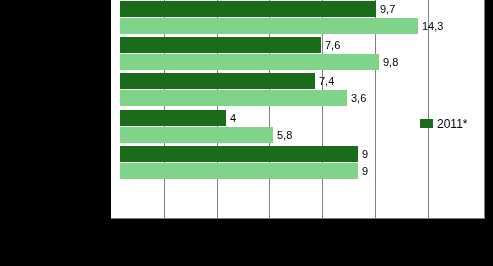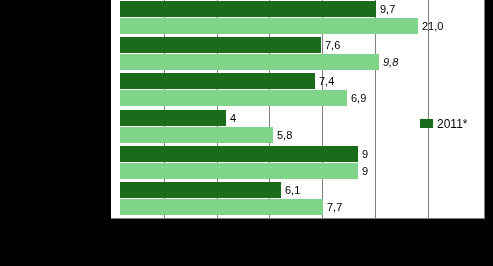--- a/index.html
+++ b/index.html
@@ -99,51 +99,45 @@
         <div class="gridline" style="left: 158px;"></div>
         <div class="gridline" style="left: 211px;"></div>
         <div class="gridline" style="left: 264px;"></div>
         <div class="gridline" style="left: 317px;"></div>
       </div>
     <div class="bars-layer" id="bars-layer">
         <div class="bar-group" style="top: 1px; height: 33px;">
           <div class="bar series-0" style="width: 256px; background: rgb(26, 107, 26);"></div>
           <div class="bar-label series-0" style="left: 260px;">9,7</div>
           <div class="bar series-1" style="width: 298px; background: rgb(127, 212, 138);"></div>
-          <div class="bar-label series-1" style="left: 302px;">21,0</div>
+          <div class="bar-label series-1" style="left: 302px;">14,3</div>
         </div>
         <div class="bar-group" style="top: 37px; height: 33px; padding-left: 12px;">
           <div class="bar series-0" style="width: 201px; background: rgb(26, 107, 26);"></div>
           <div class="bar-label series-0" style="left: 205px;">7,6</div>
           <div class="bar series-1" style="width: 259px; background: rgb(127, 212, 138);"></div>
-          <div class="bar-label series-1" style="left: 263px; font-style: italic;">9,8</div>
+          <div class="bar-label series-1" style="left: 263px;">9,8</div>
         </div>
         <div class="bar-group" style="top: 73px; height: 33px; text-align: center;">
           <div class="bar series-0" style="width: 195px; background: rgb(26, 107, 26);"></div>
           <div class="bar-label series-0" style="left: 199px;">7,4</div>
           <div class="bar series-1" style="width: 227px; background: rgb(127, 212, 138);"></div>
-          <div class="bar-label series-1" style="left: 231px;">6,9</div>
+          <div class="bar-label series-1" style="left: 231px;">3,6</div>
         </div>
         <div class="bar-group" style="top: 110px; height: 33px;">
           <div class="bar series-0" style="width: 106px; background: rgb(26, 107, 26);"></div>
           <div class="bar-label series-0" style="left: 110px;">4</div>
           <div class="bar series-1" style="width: 153px; background: rgb(127, 212, 138);"></div>
           <div class="bar-label series-1" style="left: 157px; text-align: right;">5,8</div>
         </div>
         <div class="bar-group" style="top: 146px; height: 33px;">
           <div class="bar series-0" style="width: 238px; background: rgb(26, 107, 26);"></div>
           <div class="bar-label series-0" style="left: 242px;">9</div>
           <div class="bar series-1" style="width: 238px; background: rgb(127, 212, 138);"></div>
           <div class="bar-label series-1" style="left: 242px;">9</div>
-        </div>
-        <div class="bar-group" style="top: 182px; height: 33px;">
-          <div class="bar series-0" style="width: 161px; background: rgb(26, 107, 26);"></div>
-          <div class="bar-label series-0" style="left: 165px;">6,1</div>
-          <div class="bar series-1" style="width: 203px; background: rgb(127, 212, 138);"></div>
-          <div class="bar-label series-1" style="left: 207px;">7,7</div>
         </div>
       </div>
   </div>
 
   <div id="legend">
       <div class="legend-row">
         <span class="legend-swatch" style="background: rgb(26, 107, 26);"></span>
         <span class="legend-label">2011*</span>
       </div>
     </div>

